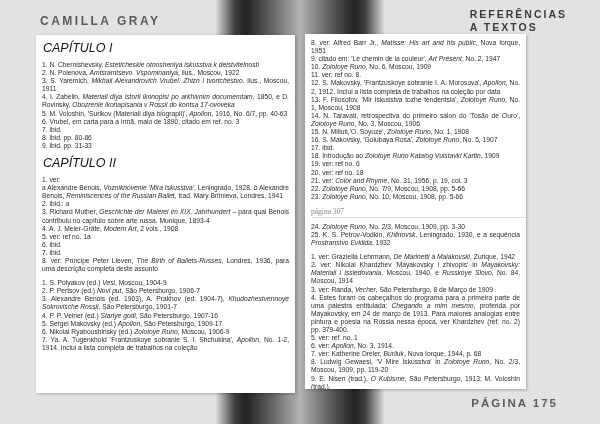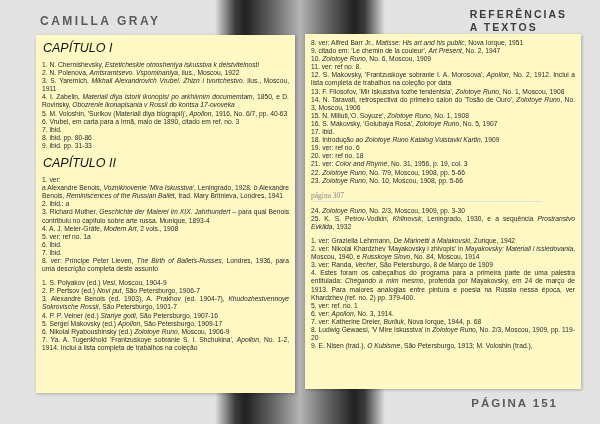--- a/index.html
+++ b/index.html
@@ -20,27 +20,27 @@
   }
   .header-right {
     position: absolute; right: 33px; top: 8px; text-align: left;
     font-size: 10.5px; font-weight: bold; letter-spacing: 2px; color: #3c3c3c; line-height: 13px;
   }
   .footer-right {
     position: absolute; right: 42px; top: 397px;
     font-size: 11.5px; font-weight: bold; letter-spacing: 2px; color: #5a5a5a;
   }
   .panel {
-    position: absolute; background: #fef9c3;
+    position: absolute; background: #ffffff;
     box-shadow: 1px 1px 3px rgba(0,0,0,0.25);
     padding: 5px 6px 3px 6px; box-sizing: border-box; overflow: hidden;
     color: #222;
   }
   .panel.left { left: 36px; top: 35px; width: 259px; height: 358px; }
-  .panel.right { left: 305px; top: 34px; width: 276px; height: 355px; }
+  .panel.right { left: 305px; top: 34px; width: 221px; height: 355px; }
   .chapter-title {
     font-style: italic; font-size: 12.5px; color: #111; margin: 1px 0 6px 1px;
     font-weight: normal;
   }
   .chapter { margin-bottom: 6px; }
   .ref {
     font-size: 6.7px; line-height: 8.1px; color: #2a2a2a; text-align: justify;
     margin: 0; padding: 0;
   }
   .ref i { font-style: italic; }
@@ -128,13 +128,13 @@
         <p class="ref">4. Estes foram os cabeçalhos do programa para a primeira parte de uma palestra entitulada: <i>Chegando a mim mesmo</i>, proferida por Mayakovsky, em 24 de março de 1913. Para maiores analogias entre pintura e poesia na Rússia nessa época, ver Khardzhev (ref. no. 2) pp. 379-400.</p>
         <p class="ref">5. ver: ref. no. 1</p>
         <p class="ref">6. ver: <i>Apollon</i>, No. 3, 1914.</p>
         <p class="ref">7. ver: Katherine Dreier, <i>Burliuk</i>, Nova Iorque, 1944, p. 68</p>
         <p class="ref">8. Ludwig Gewaesi, 'V Mire Iskusstva' in <i>Zolotoye Runo</i>, No. 2/3, Moscou, 1909, pp. 119-20</p>
         <p class="ref">9. E. Nisen (trad.), <i>O Kubisme</i>, São Petersburgo, 1913; M. Voloshin (trad.),</p>
       </div>
     </div>
 </div>
 
-<div class="footer-right">PÁGINA 151</div>
+<div class="footer-right">PÁGINA 175</div>
 
 </body></html>

